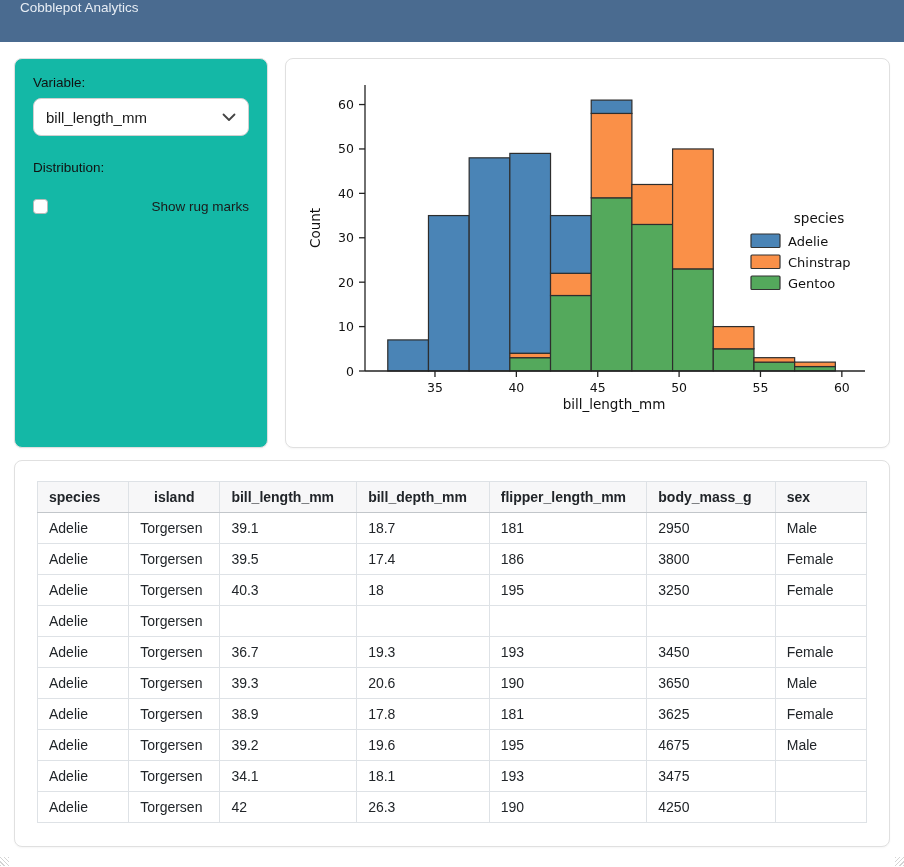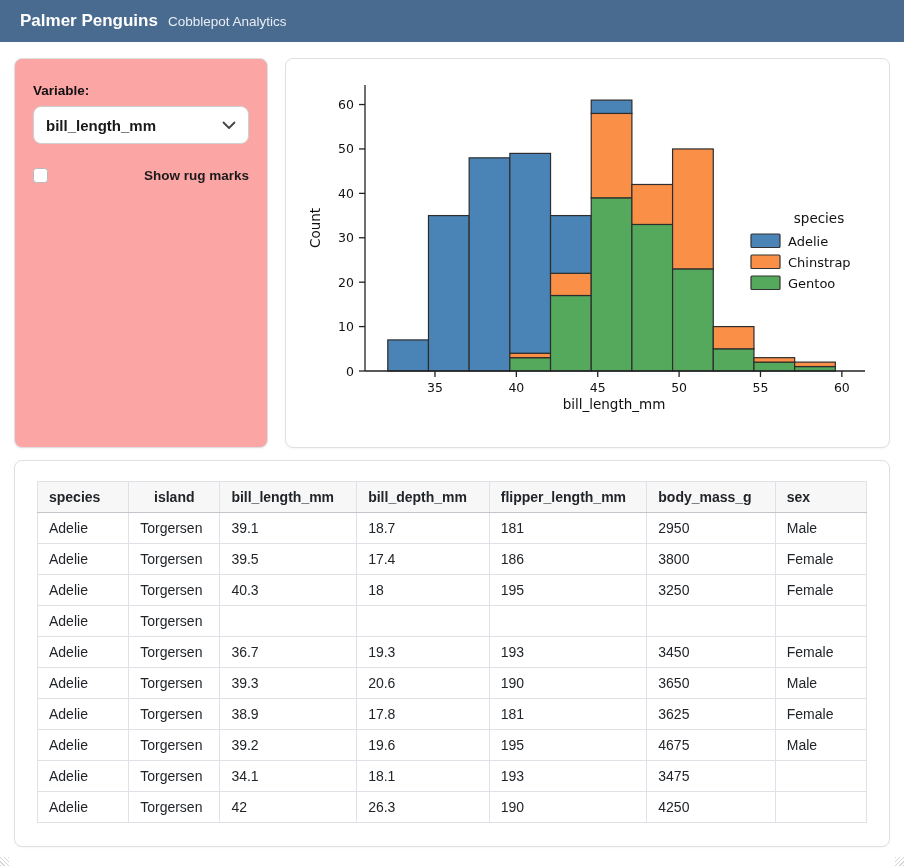--- a/index.html
+++ b/index.html
@@ -6,21 +6,21 @@
   html, body { width: 904px; height: 867px; overflow: hidden; background: #fff;
     font-family: "Liberation Sans", sans-serif; color: #1a1a1a; }
   .navbar { height: 42px; background: #4a6b90; display: flex; align-items: baseline;
     padding: 0 20px; gap: 10px; }
   .app-title { color: #fff; font-size: 17px; font-weight: 700; line-height: 42px; }
   .app-subtitle { color: #e7edf4; font-size: 13.5px; font-weight: 400; }
   .content { padding: 16px 14px 0 14px; }
   .top-row { display: flex; gap: 17px; margin-bottom: 12px; }
   .card { background: #fff; border: 1px solid #e0e0e0; border-radius: 8px;
     box-shadow: 0 1px 2px rgba(0,0,0,0.04); }
-  .sidebar-card { width: 254px; height: 390px; background: #fca5a5; padding: 24px 18px; font-weight: bold; }
+  .sidebar-card { width: 254px; height: 390px; background: #14b8a6; padding: 16px 18px; }
   .field-label { font-size: 13.5px; color: #111; margin-bottom: 8px; }
   .select { height: 38px; background: #fff; border: 1px solid #cfcfcf; border-radius: 8px;
     display: flex; align-items: center; justify-content: space-between; padding: 0 12px;
     font-size: 15px; cursor: pointer; }
   .mt-24 { margin-top: 24px; }
   .checkbox-row { margin-top: 24px; display: flex; align-items: center; gap: 9px; justify-content: space-between; }
   .checkbox { width: 15px; height: 15px; background: #fff; border: 1px solid #b9b9b9;
     border-radius: 3.5px; cursor: pointer; }
   .checkbox-label { font-size: 13.5px; }
   .chart-card { flex: 1; height: 390px; position: relative; }
@@ -32,35 +32,35 @@
   thead th { background: #f7f7f8; font-weight: 700; border-bottom: 1px solid #c2c6ca; }
   .grip { position: fixed; bottom: 1px; width: 9px; height: 9px; opacity: 0.5;
     background: repeating-linear-gradient(135deg, #aaa 0 1px, transparent 1px 3px); }
   .grip-left { left: 0; transform: scaleX(-1); }
   .grip-right { right: 0; }
 </style>
 </head>
 <body>
 
 <header class="navbar">
-  <span class="app-title">Palmer Penguins</span>
   <span class="app-subtitle">Cobblepot Analytics</span>
 </header>
 
 <div class="content">
   <div class="top-row">
     <div class="card sidebar-card">
       <div class="field-label">Variable:</div>
       <div class="select">
         <span>bill_length_mm</span>
         <svg width="14" height="9" viewBox="0 0 14 9">
           <polyline points="1.5,1.5 7,7 12.5,1.5" fill="none" stroke="#444" stroke-width="1.8" stroke-linecap="round" stroke-linejoin="round"></polyline>
         </svg>
       </div>
 
+      <div class="field-label mt-24">Distribution:</div>
 
       <div class="checkbox-row">
         <div class="checkbox"></div>
         <span class="checkbox-label">Show rug marks</span>
       </div>
     </div>
 
     <div class="card chart-card">
       <svg id="chart-svg" width="603" height="388" viewBox="0 0 603 388">
           <rect x="101.78431372549024" y="280.9133858267717" width="40.68627450980394" height="31.086614173228327" fill="#4a84b6" stroke="#2d2d2d" stroke-width="1.2"></rect>

